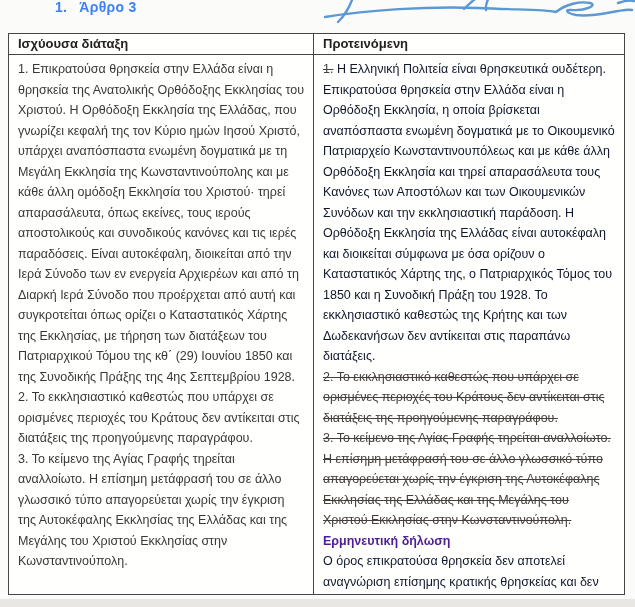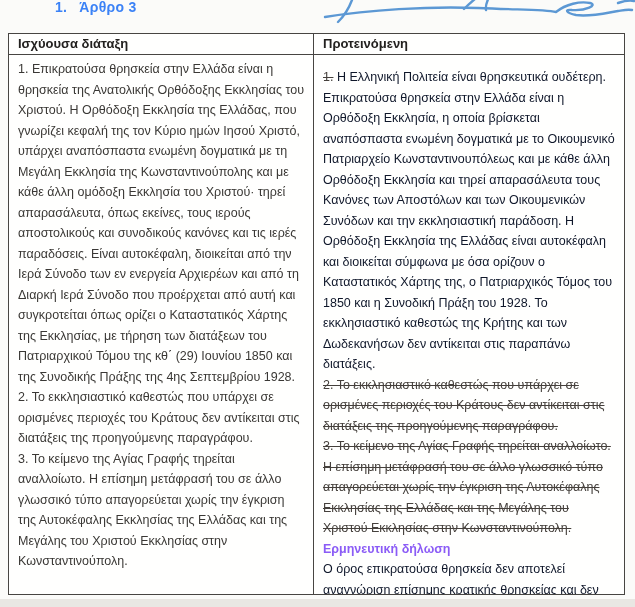--- a/index.html
+++ b/index.html
@@ -19,36 +19,36 @@
   .doc-table {
     position:absolute; left:8px; top:33px;
     width:617px; height:562px;
     border:1.6px solid #474542;
     background:#fffffe;
     display:flex;
     box-sizing:border-box;
   }
   .col { display:flex; flex-direction:column; box-sizing:border-box; }
   .col-left  { width:305px; border-right:1.4px solid #474542; }
-  .col-right { flex:1;gap:8px; }
+  .col-right { flex:1; }
   .col-header {
     border-bottom:1.4px solid #474542;
     font-size:13px; font-weight:bold; color:#23211f;
     padding:2px 8px 3px 9px;
     flex:0 0 auto;
   }
   .col-body {
     padding:4px 8px 2px 9px;
     font-size:12.5px; line-height:20.5px;
     overflow:hidden; flex:1 1 auto;
   }
   .para { margin:0; }
   .run-normal   { color:#3a3835; }
   .run-red      { color:#0f172a; }
-  .run-red-bold { color:#8b5cf6; font-weight:bold; }
+  .run-red-bold { color:#4c1d95; font-weight:bold; }
   .run-strike   {
     color:#45403c;
     text-decoration:line-through;
     text-decoration-thickness:1.2px;
   }
   .page-edge {
     position:absolute; left:0; bottom:0;
     width:635px; height:8px;
     background:#e9e7e3;
   }

